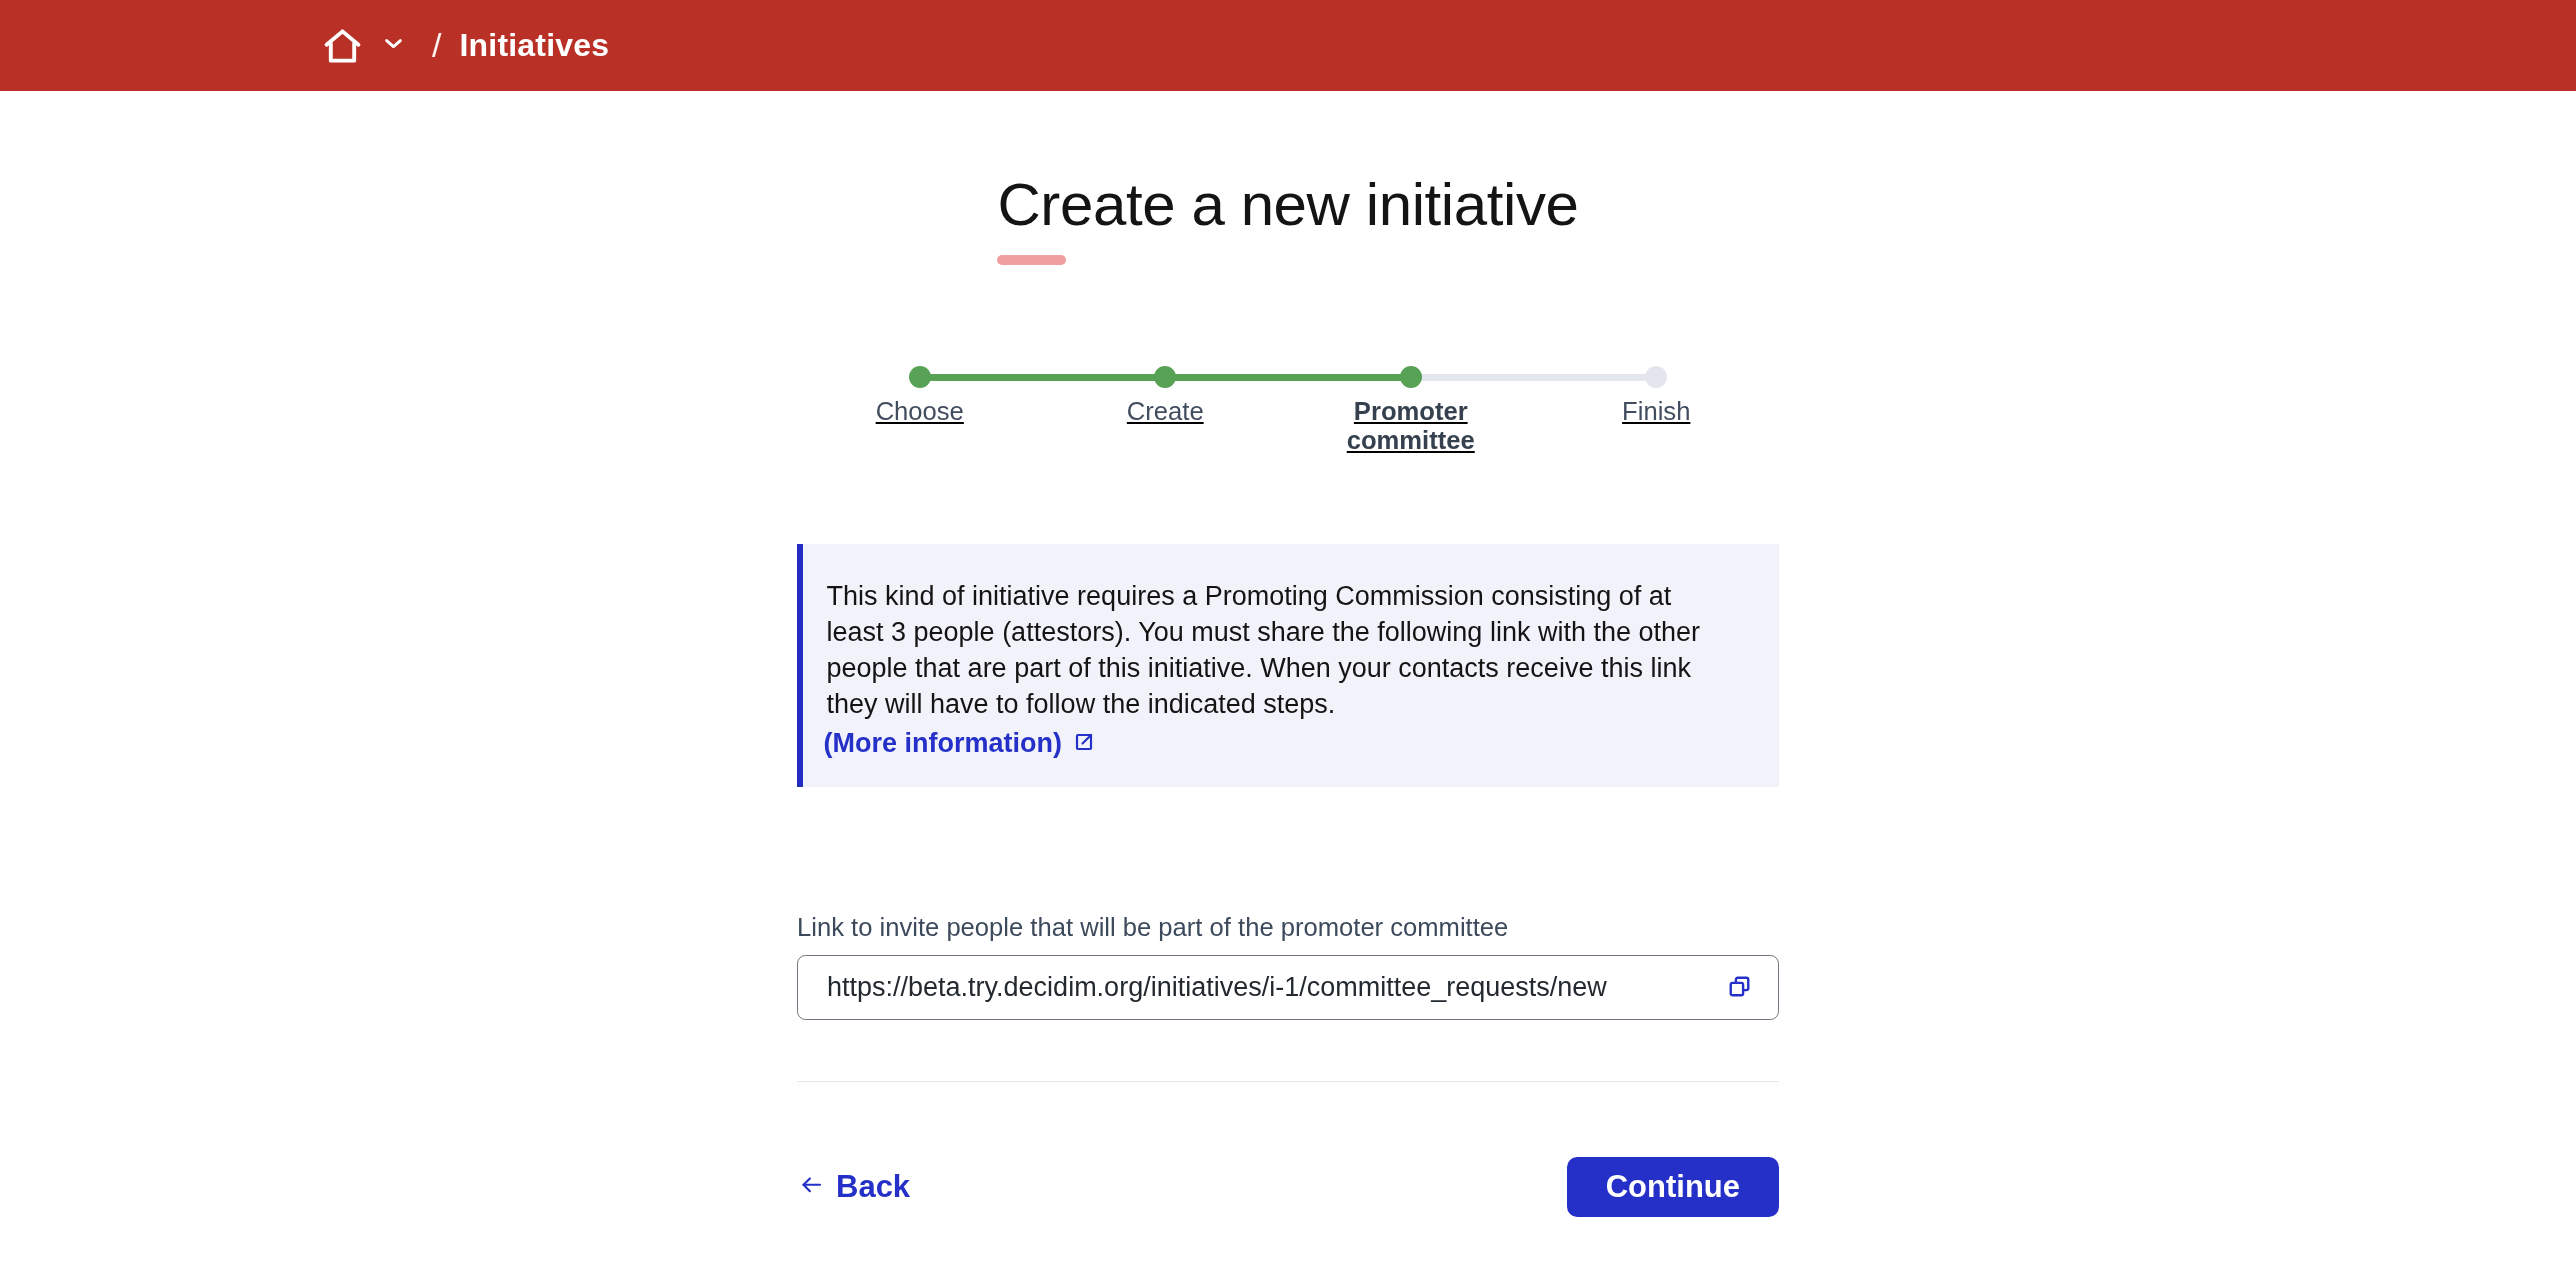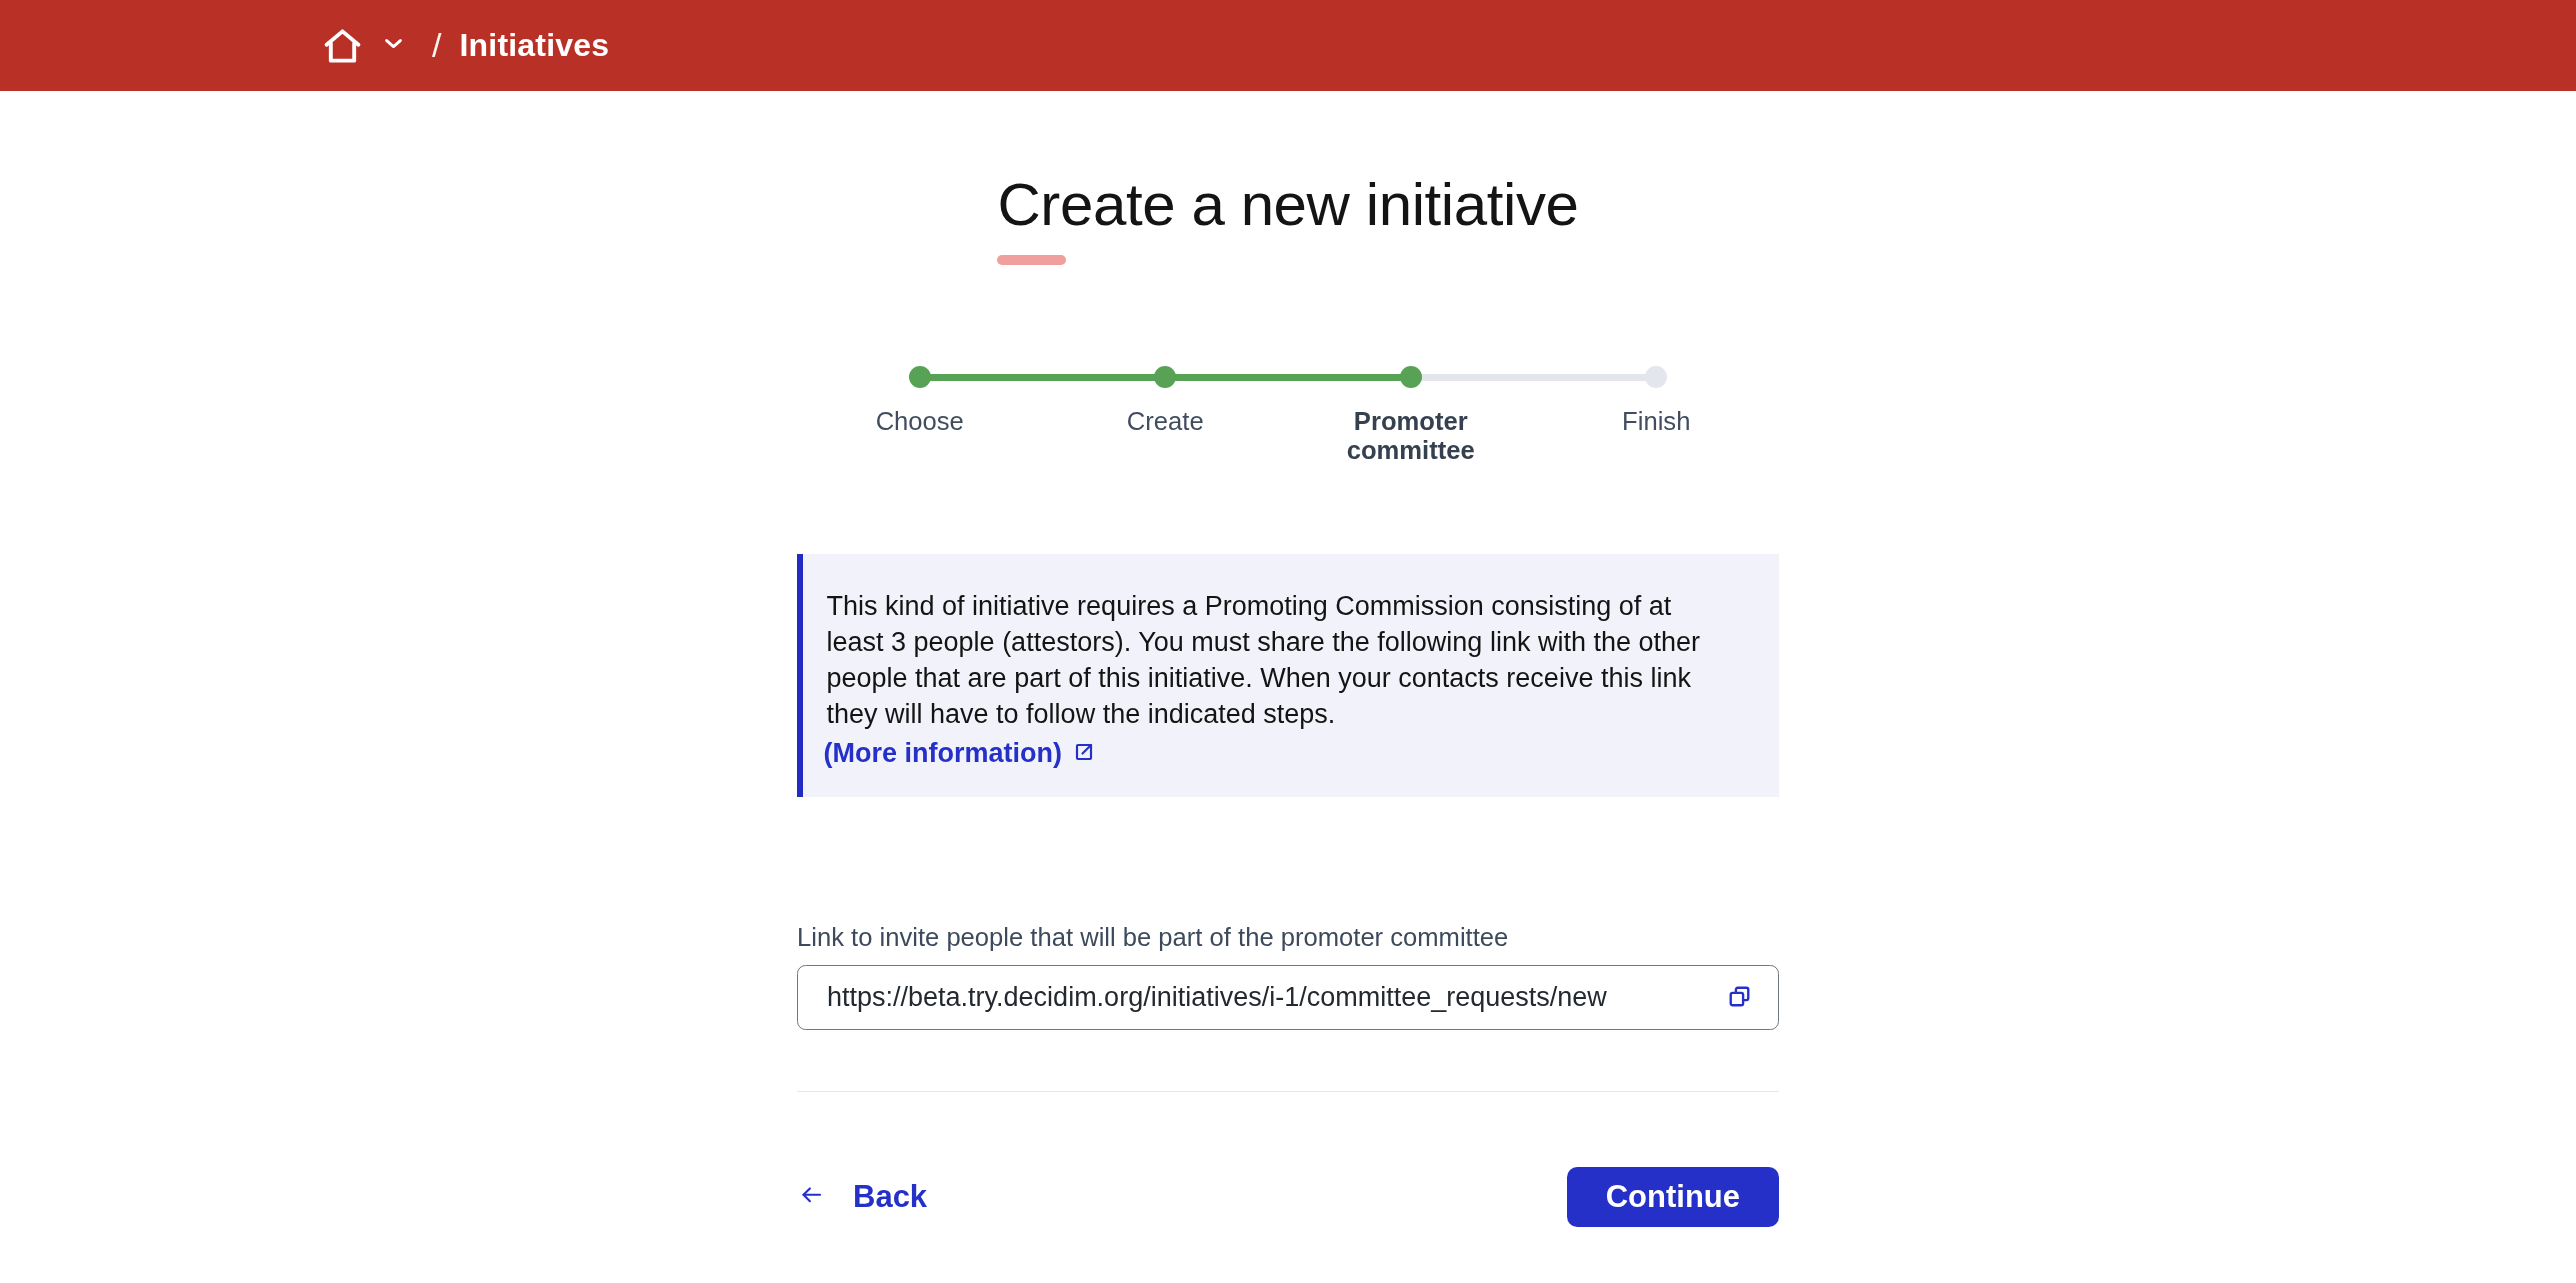--- a/index.html
+++ b/index.html
@@ -47,21 +47,21 @@
   .stepper{margin-top:101px;}
   .step-track{position:relative;height:22px;}
   .step-line{position:absolute;top:7.7px;height:6.8px;}
   .step-line.l1{left:12.5%;width:25%;background:var(--step-green);}
   .step-line.l2{left:37.5%;width:25%;background:var(--step-green);}
   .step-line.l3{left:62.5%;width:25%;background:var(--step-gray);}
   .step-dots{position:absolute;inset:0;display:flex;}
   .step-dot-cell{flex:1;display:flex;justify-content:center;}
   .step-dot{width:22px;height:22px;border-radius:50%;background:var(--step-gray);}
   .step-dot.done{background:var(--step-green);}
-  .step-labels{display:flex;margin-top:19px;}
+  .step-labels{display:flex;margin-top:9px;text-decoration:underline;}
   .step-label{flex:1;text-align:center;font-size:25.6px;color:#414d5f;}
   .step-label.current{font-weight:700;color:#36414f;}
   
   .info-box{
     margin-top:89px;background:var(--info-bg);
     border-left:6px solid #222cc3;
     padding:31px 34px 25.6px 20.5px;
   }
   .info-text{
     margin:3px;max-width:906px;font-size:27px;line-height:36px;color:var(--text-dark);
@@ -83,21 +83,21 @@
   }
   .copy-btn{
     position:absolute;right:20.5px;top:50%;transform:translateY(-50%);
     width:38px;height:38px;border:none;background:transparent;padding:0;
     display:flex;align-items:center;justify-content:center;cursor:pointer;
   }
   
   .divider{margin-top:61px;border:none;border-top:1.7px solid var(--divider);}
   .actions{margin-top:75px;display:flex;align-items:center;justify-content:space-between;}
   .back-link{
-    display:flex;align-items:center;gap:27px;color:var(--brand-blue);
+    display:flex;align-items:center;gap:10px;color:var(--brand-blue);
     font-size:31px;font-weight:700;text-decoration:none;cursor:pointer;
   }
   .continue-btn{
     min-width:207px;height:60px;border:none;border-radius:10.2px;
     background:var(--brand-blue);color:#ffffff;font-size:31px;font-weight:700;
     font-family:"Liberation Sans","DejaVu Sans",sans-serif;cursor:pointer;
     padding:0 39px;
   }
 </style>
 </head>

